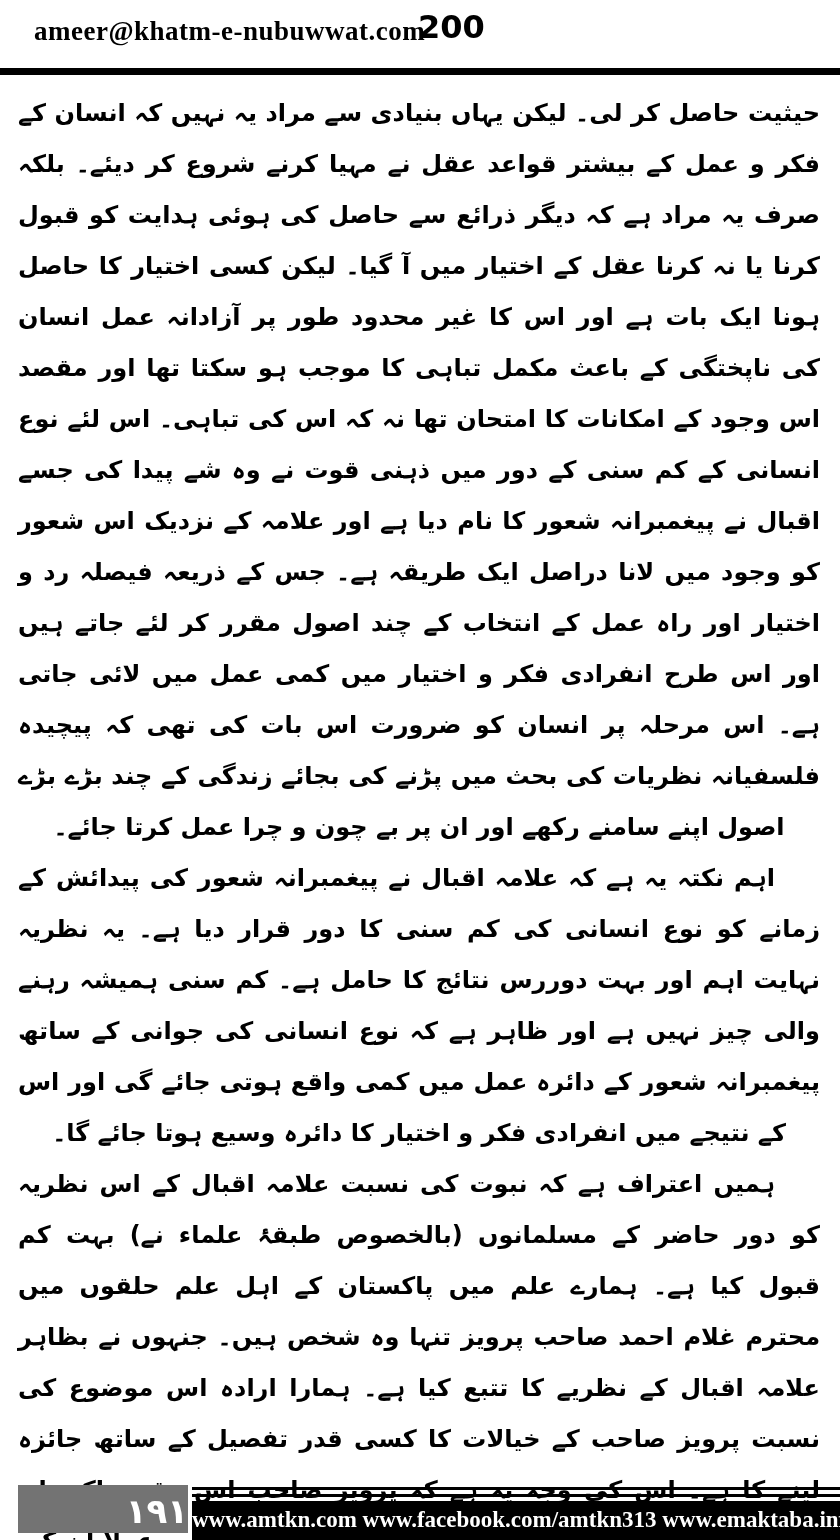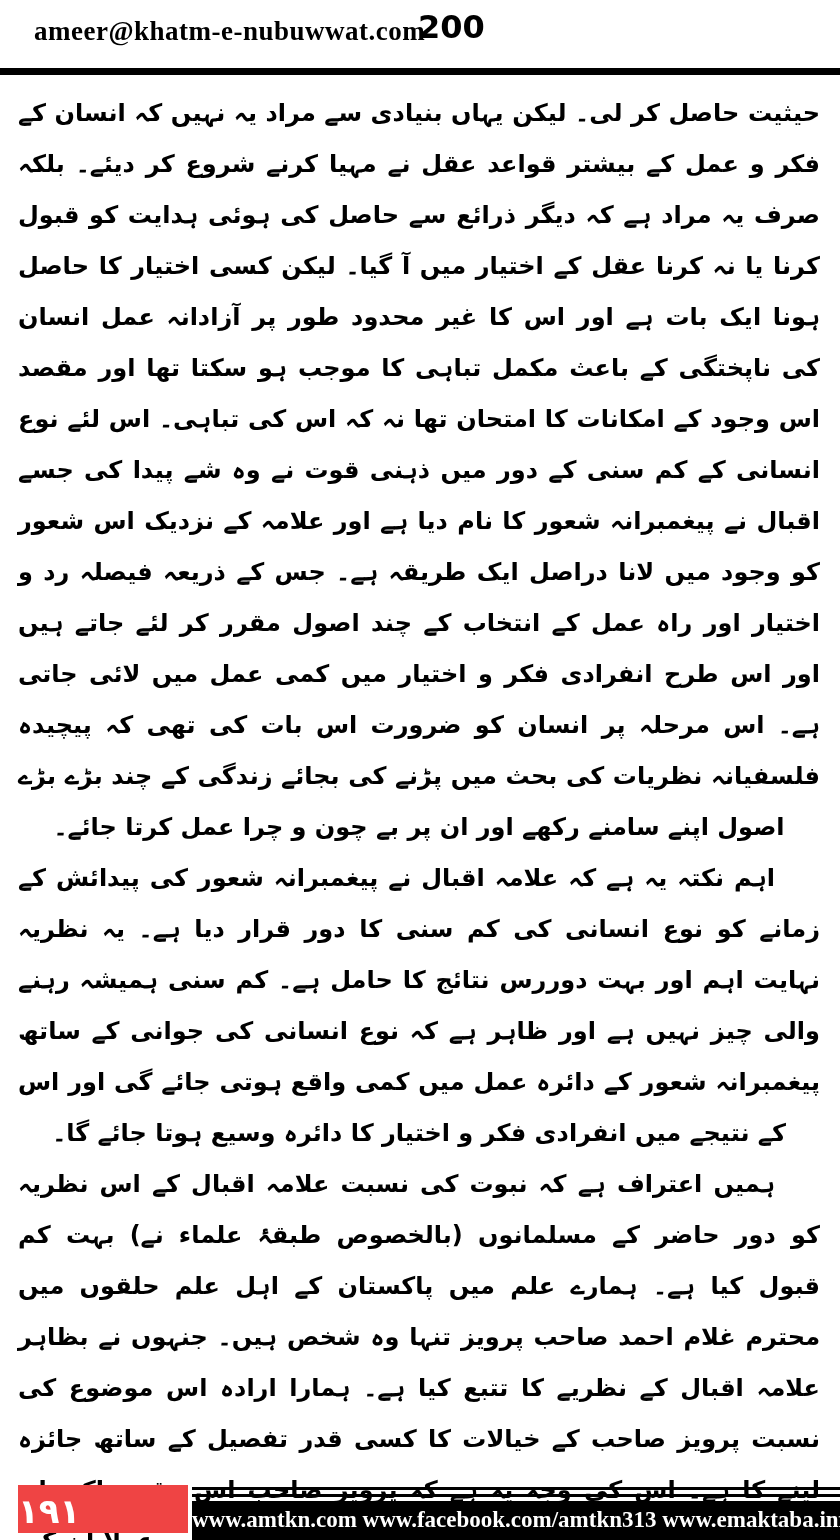--- a/index.html
+++ b/index.html
@@ -41,22 +41,22 @@
     font-size: 24px;
     line-height: 51px;
     text-align: justify;
   }
   .body-text p { text-align: justify; text-align-last: center; }
   .body-text p.indented { text-indent: 45px; }
 
   
   .footer-pagebox {
     position: absolute; left: 18px; top: 1485px;
-    width: 170px; height: 48px; background: #ef4444;
-    color: #fff; text-align: left;
+    width: 170px; height: 48px; background: #737373;
+    color: #fff; text-align: right;
     font-size: 34px; font-weight: bold; line-height: 52px;
     direction: rtl;
   }
   .footer-rules {
     position: absolute; left: 192px; top: 1487px;
     width: 648px; height: 10px;
     border-top: 3px solid #000; border-bottom: 3px solid #000;
   }
   .footer-bar {
     position: absolute; left: 192px; top: 1501px;

